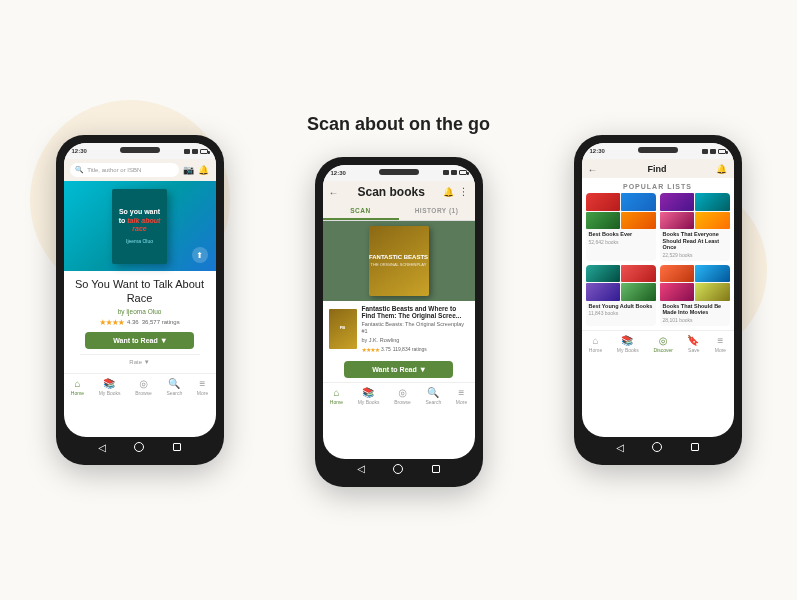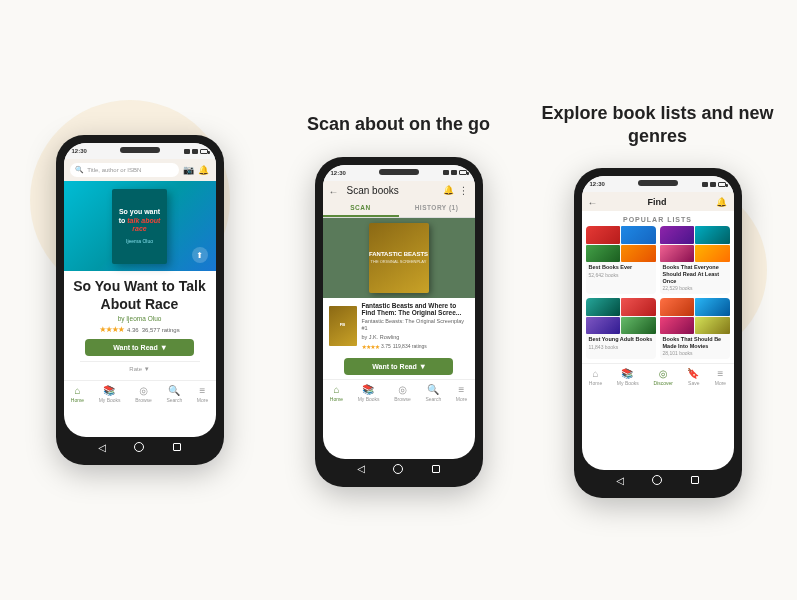--- a/index.html
+++ b/index.html
@@ -202,22 +202,22 @@
       font-size: 8px;
       color: #fff;
     }
 
     .phone1-info {
       padding: 6px 8px;
       text-align: center;
     }
 
     .phone1-book-title {
-      font-size: 14px;
-      font-weight: bold;
+      font-size: 11px;
+      font-weight: normal;
       color: #222;
       line-height: 1.3;
     }
 
     .phone1-book-author {
       font-size: 6.5px;
       color: #5c8a3c;
       margin-top: 2px;
     }
 
@@ -309,21 +309,21 @@
     
     .phone2-header {
       background: #f5f0ea;
       padding: 4px 6px;
       display: flex;
       align-items: center;
       gap: 4px;
     }
 
     .back-arrow { color: #555; font-size: 10px; }
-    .screen-title { font-size: 10px; font-weight: 400; color: #222; flex: 1; margin-left: 4px; }
+    .screen-title { font-size: 12px; font-weight: 700; color: #222; flex: 1; margin-left: 15px; }
     .header-dots { color: #555; font-size: 10px; }
 
     .scan-tabs {
       display: flex;
       border-bottom: 1px solid #ddd;
       background: #f5f0ea;
     }
 
     .scan-tab {
       flex: 1;
@@ -681,22 +681,20 @@
           <div class="android-home"></div>
         </div>
         <div class="android-btn">
           <div class="android-recent"></div>
         </div>
       </div>
     </div>
   </div>
 
   <div class="feature-column">
-    <div class="feature-title">Explore book lists
-and new genres</div>
 
     <div class="phone">
       <div class="phone-screen">
 
         <div class="status-bar">
           <span class="status-time">12:30</span>
           <div class="status-icons">
             <div class="status-icon"></div>
             <div class="status-icon"></div>
             <div class="battery"></div>

